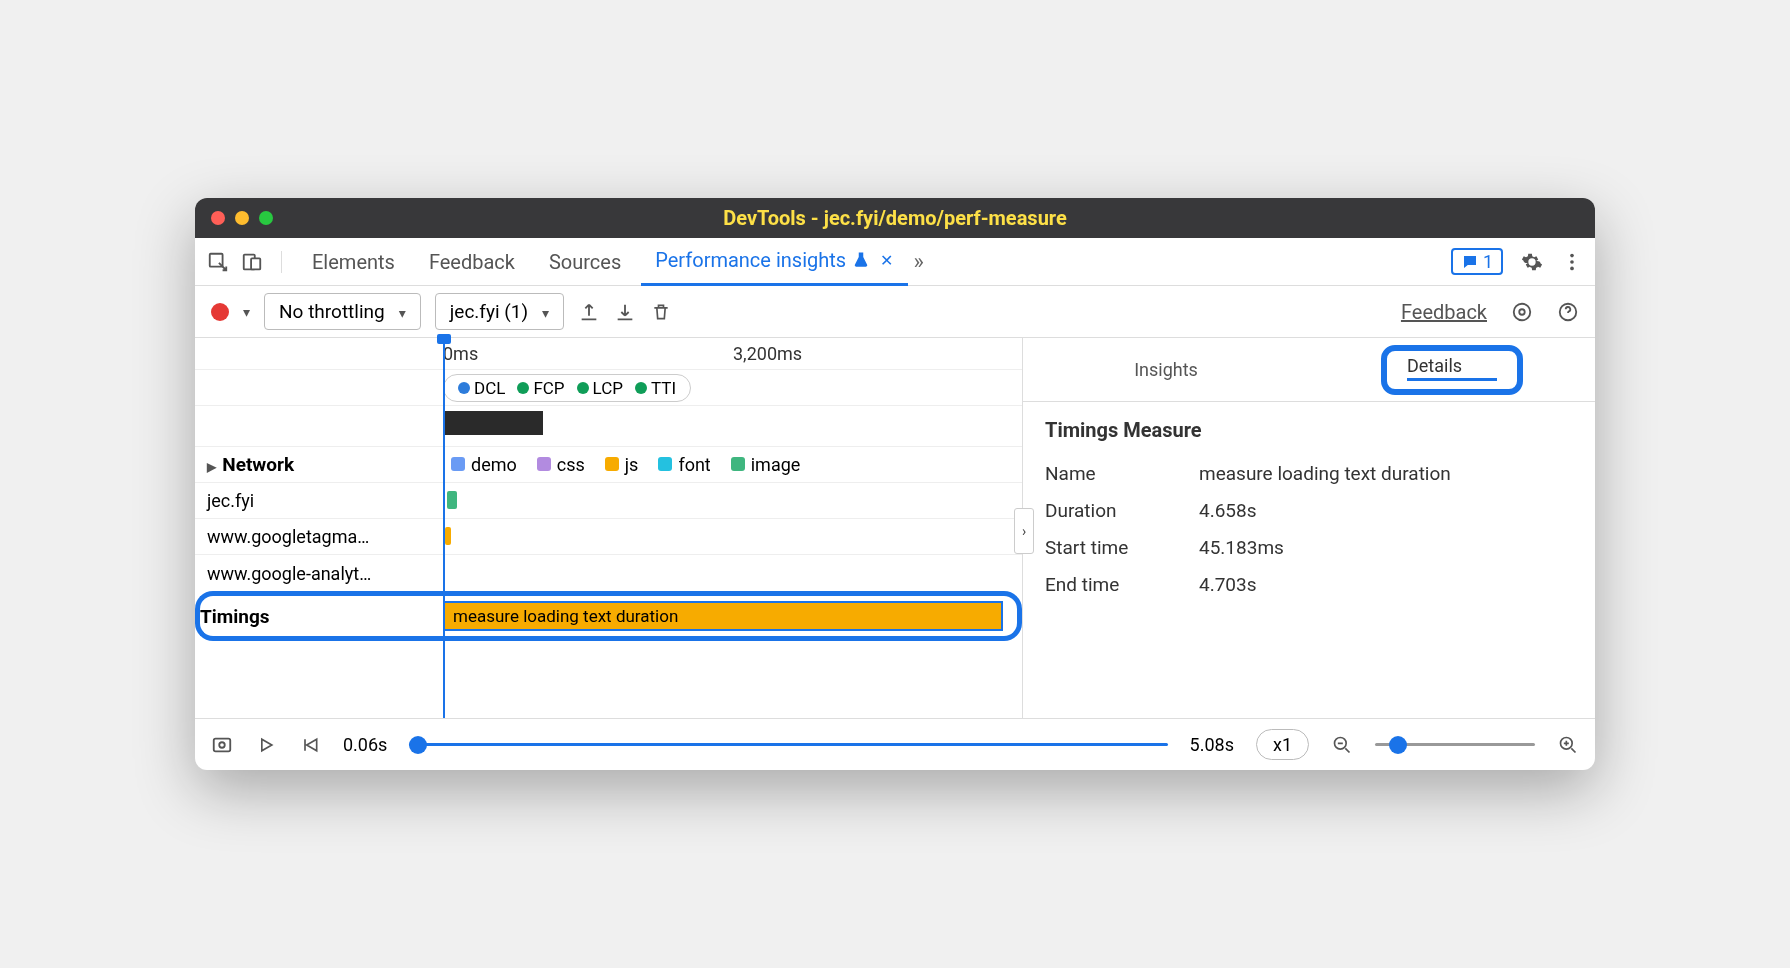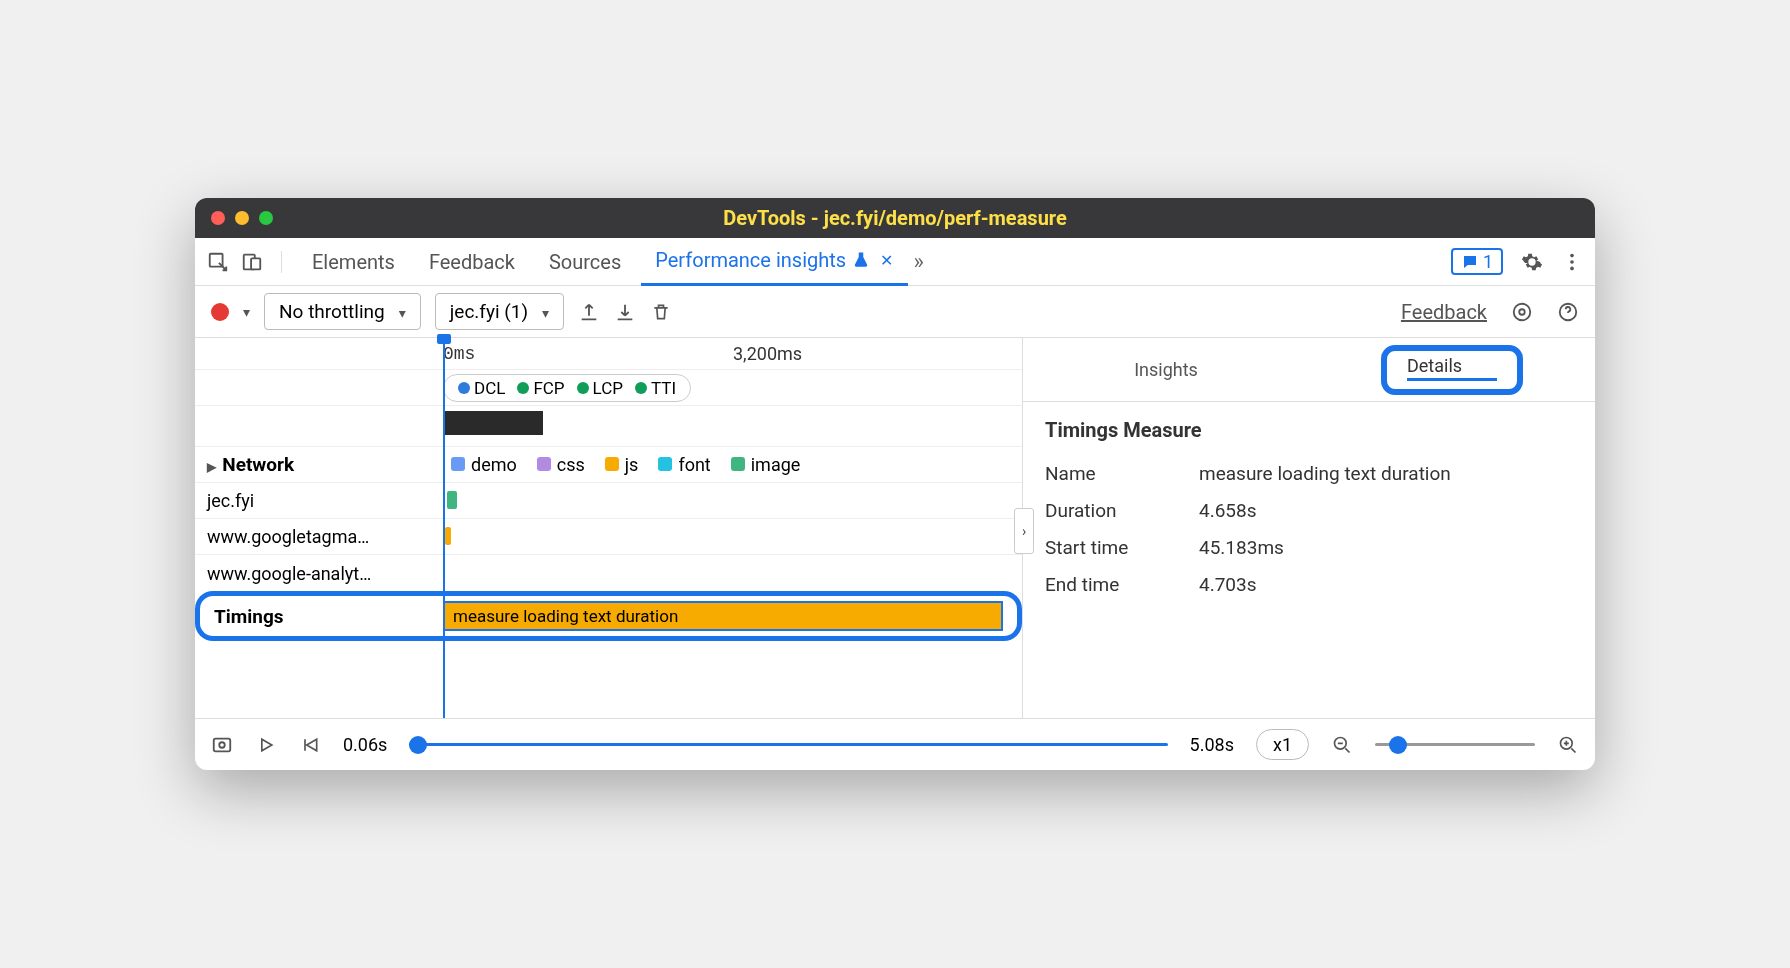--- a/index.html
+++ b/index.html
@@ -95,21 +95,21 @@
   .left-pane { flex: 1; border-right: 1px solid #ddd; position: relative; }
   .timeline-header {
     display: flex;
     padding-left: 248px;
     font-size: 18px;
     color: #333;
     height: 32px;
     align-items: center;
     border-bottom: 1px solid #eee;
   }
-  .timeline-header .ms1 { width: 290px; font-family: Liberation Mono, monospace; }
+  .timeline-header .ms1 { width: 290px; }
   .pills-row {
     display: flex; gap: 6px; align-items:center;
     padding-left: 248px; height: 36px;
     border-bottom: 1px solid #eee;
     font-size: 17px;
   }
   .pill-group {
     border: 1px solid #ccc; border-radius: 20px;
     padding: 3px 14px; display: flex; gap: 12px; align-items:center;
   }
@@ -118,21 +118,21 @@
   .dark-block { width: 100px; height: 24px; background: #2a2a2a; margin-top:5px;}
   .legend-row { padding-left: 248px; height: 38px; display:flex; gap:20px; align-items:center; border-bottom: 1px solid #eee; font-size: 18px;}
   .swatch { width: 14px; height: 14px; border-radius: 3px; display: inline-block; margin-right:6px;}
   .network-row { display: flex; height: 36px; align-items:center; border-bottom: 1px solid #eee;}
   .track-label { width: 248px; padding-left: 12px; font-size: 18px; }
   .track-label.section { font-weight: 700; font-size: 19px;}
   .track-content { flex: 1; position: relative; height: 100%; }
   .net-bar { position: absolute; top: 8px; height: 18px; border-radius: 2px;}
   .timings-row { display: flex; height: 50px; align-items:center;}
   .timings-label {
-    width: 248px; padding-left: 14px; font-weight: 700; font-size: 19px;
+    width: 248px; font-weight: 700; font-size: 19px;
     border: 5px solid #1a73e8; border-right: none; border-radius: 18px 0 0 18px;
     height: 50px; display:flex; align-items:center;
   }
   .timings-content {
     flex: 1; border: 5px solid #1a73e8; border-left: none; border-radius: 0 18px 18px 0;
     height: 50px; display:flex; align-items:center; padding-right: 14px;
   }
   .timing-bar {
     background: #f7ab00; border: 2px solid #1a73e8;
     height: 30px; width: 100%; display:flex; align-items:center;

